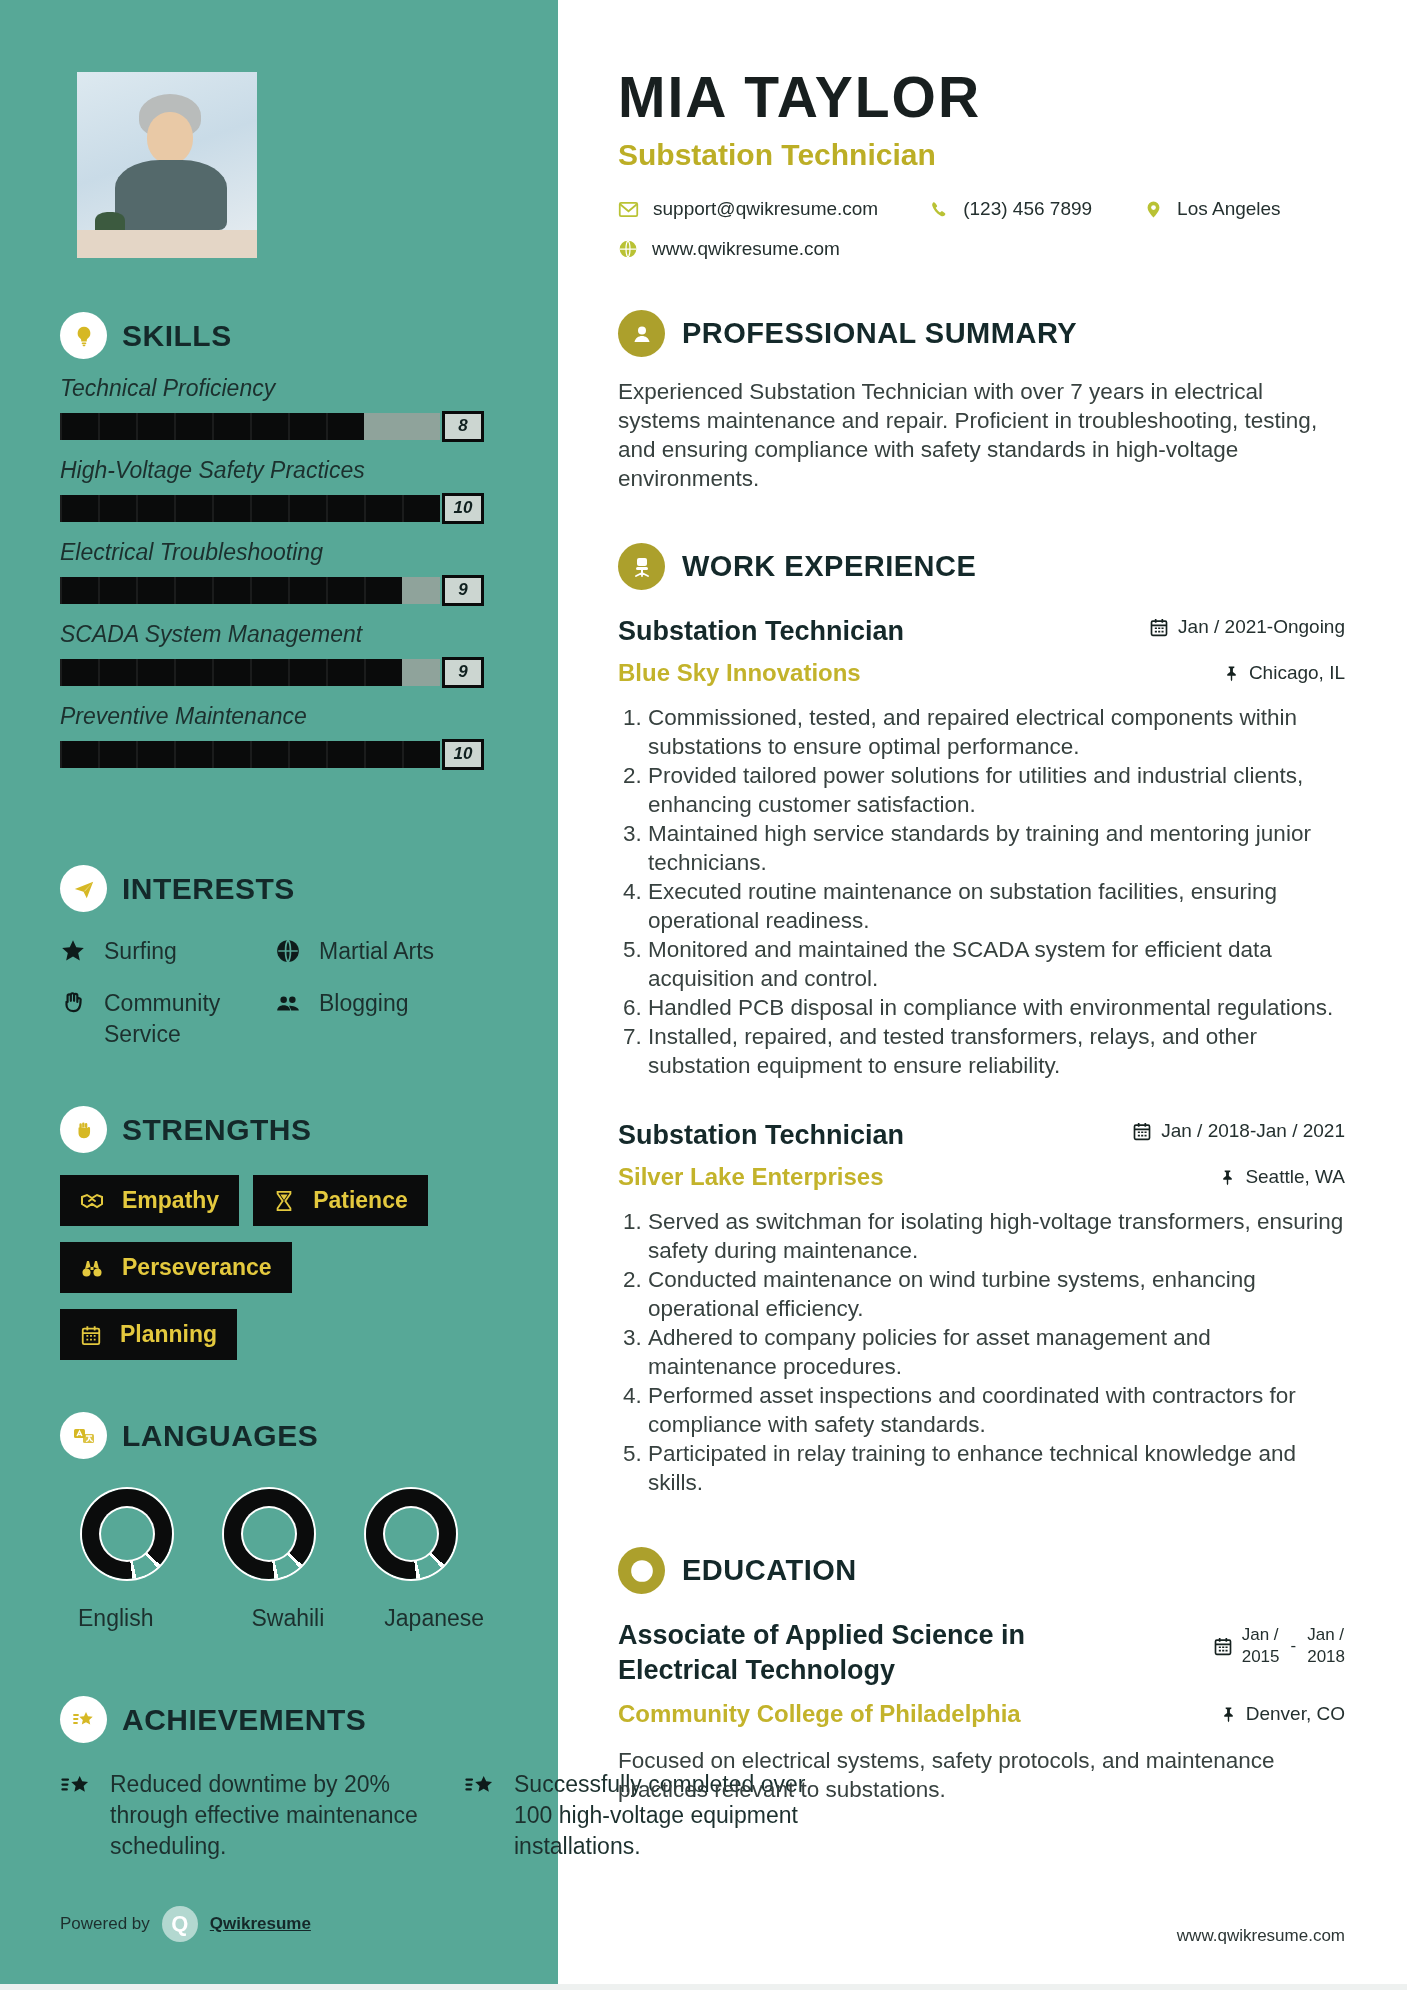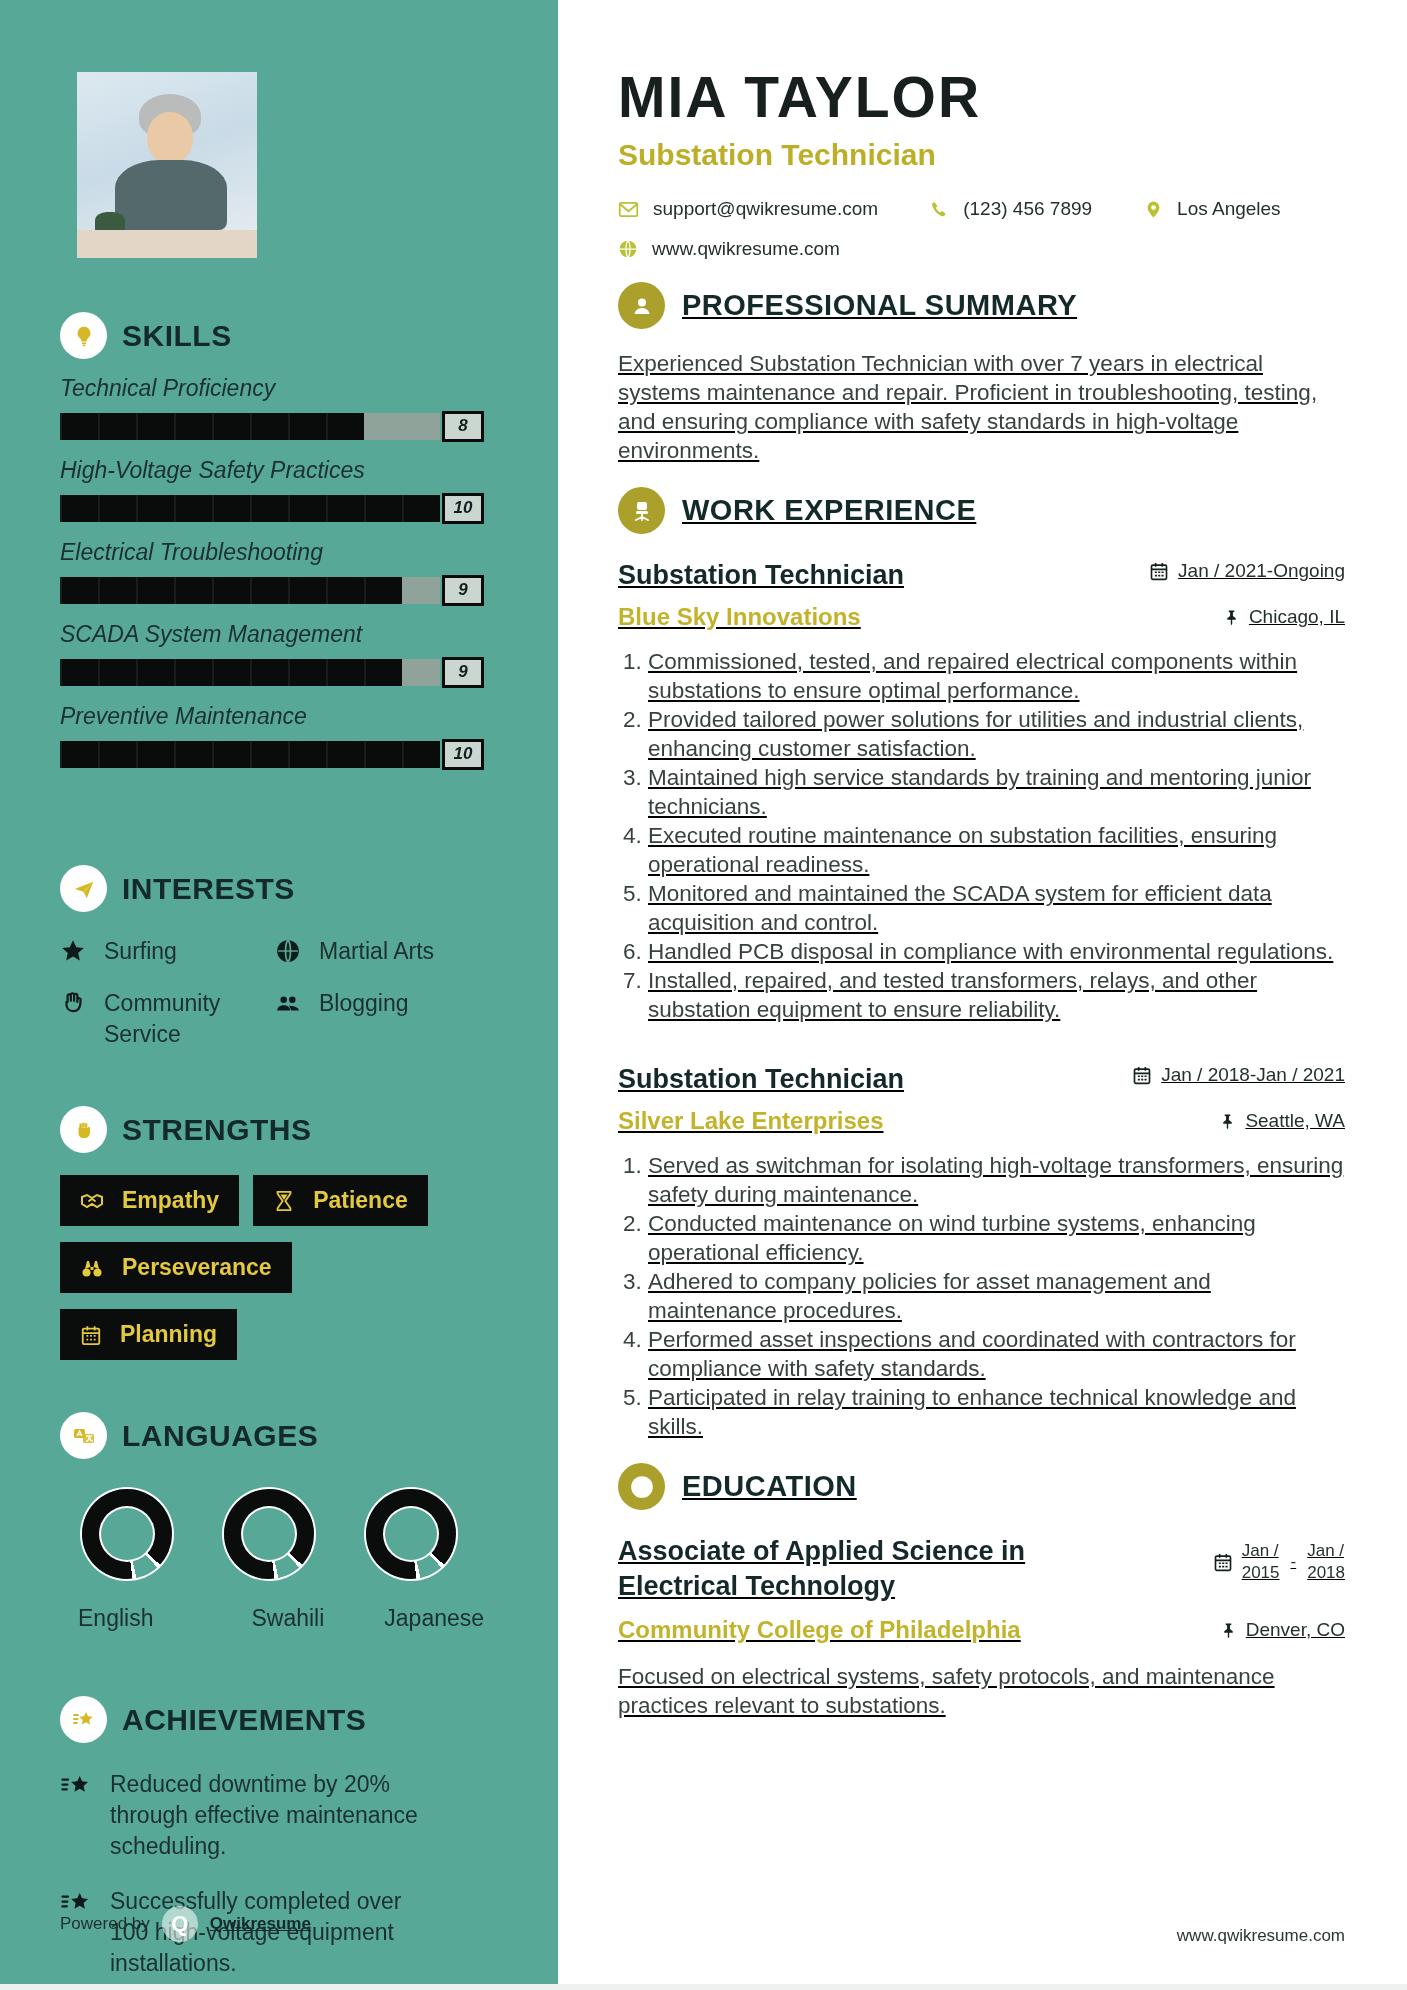--- a/index.html
+++ b/index.html
@@ -80,21 +80,21 @@
     background:#57a897; box-shadow:0 0 0 2px #ffffff;
   }
   .lang-labels { display:flex; margin-top:26px; }
   .lang-label { font-size:23px; color:#1c302e; }
   .lang-label.l1 { margin-left:18px; }
   .lang-label.l2 { margin-left:98px; }
   .lang-label.l3 { margin-left:60px; }
 
   
   .achievements { margin-top:64px; }
-  .ach-list { margin-top:26px; display:flex; flex-direction:column; gap:24px; }
+  .ach-list { margin-top:26px; display:flex; flex-direction:row; gap:24px; }
   .ach-item { display:flex; gap:16px; align-items:flex-start; }
   .ach-item .ico { flex:0 0 34px; color:#0e1b1a; margin-top:3px; }
   .ach-text { font-size:23px; line-height:31px; color:#1c302e; width:330px; }
 
   .powered { position:absolute; left:60px; bottom:42px; display:flex; align-items:center; gap:12px; }
   .powered-label { font-size:17px; color:#1d2f2d; }
   .powered-logo {
     width:36px; height:36px; border-radius:50%; background:rgba(255,255,255,0.55);
     color:#ffffff; display:flex; align-items:center; justify-content:center;
     font-size:22px; font-weight:700;
@@ -106,21 +106,21 @@
   .name { font-size:57px; font-weight:800; color:#181f1f; letter-spacing:2px; }
   .job-subtitle { font-size:30px; font-weight:600; color:#bcae26; margin-top:8px; }
 
   .contact-row { display:flex; align-items:center; margin-top:26px; gap:14px; }
   .contact-row.second { margin-top:18px; }
   .contact-item { display:flex; align-items:center; gap:14px; }
   .contact-item .ico { color:#b9c234; display:flex; }
   .contact-text { font-size:19px; color:#24302f; }
   .spacer-24 { width:24px; }
 
-  .section { margin-top:22px;text-decoration:underline; }
+  .section { margin-top:50px; }
   .section-header { display:flex; align-items:center; gap:17px; }
   .main-circle {
     width:47px; height:47px; border-radius:50%; background:#aca02c; flex:0 0 47px;
     display:flex; align-items:center; justify-content:center; color:#ffffff;
   }
   .section-title { font-size:29px; font-weight:800; color:#14292a; letter-spacing:0.5px; }
 
   .summary-text { margin-top:20px; font-size:22.5px; line-height:29px; color:#37413f; max-width:740px; }
 
   .job { margin-top:26px; }

